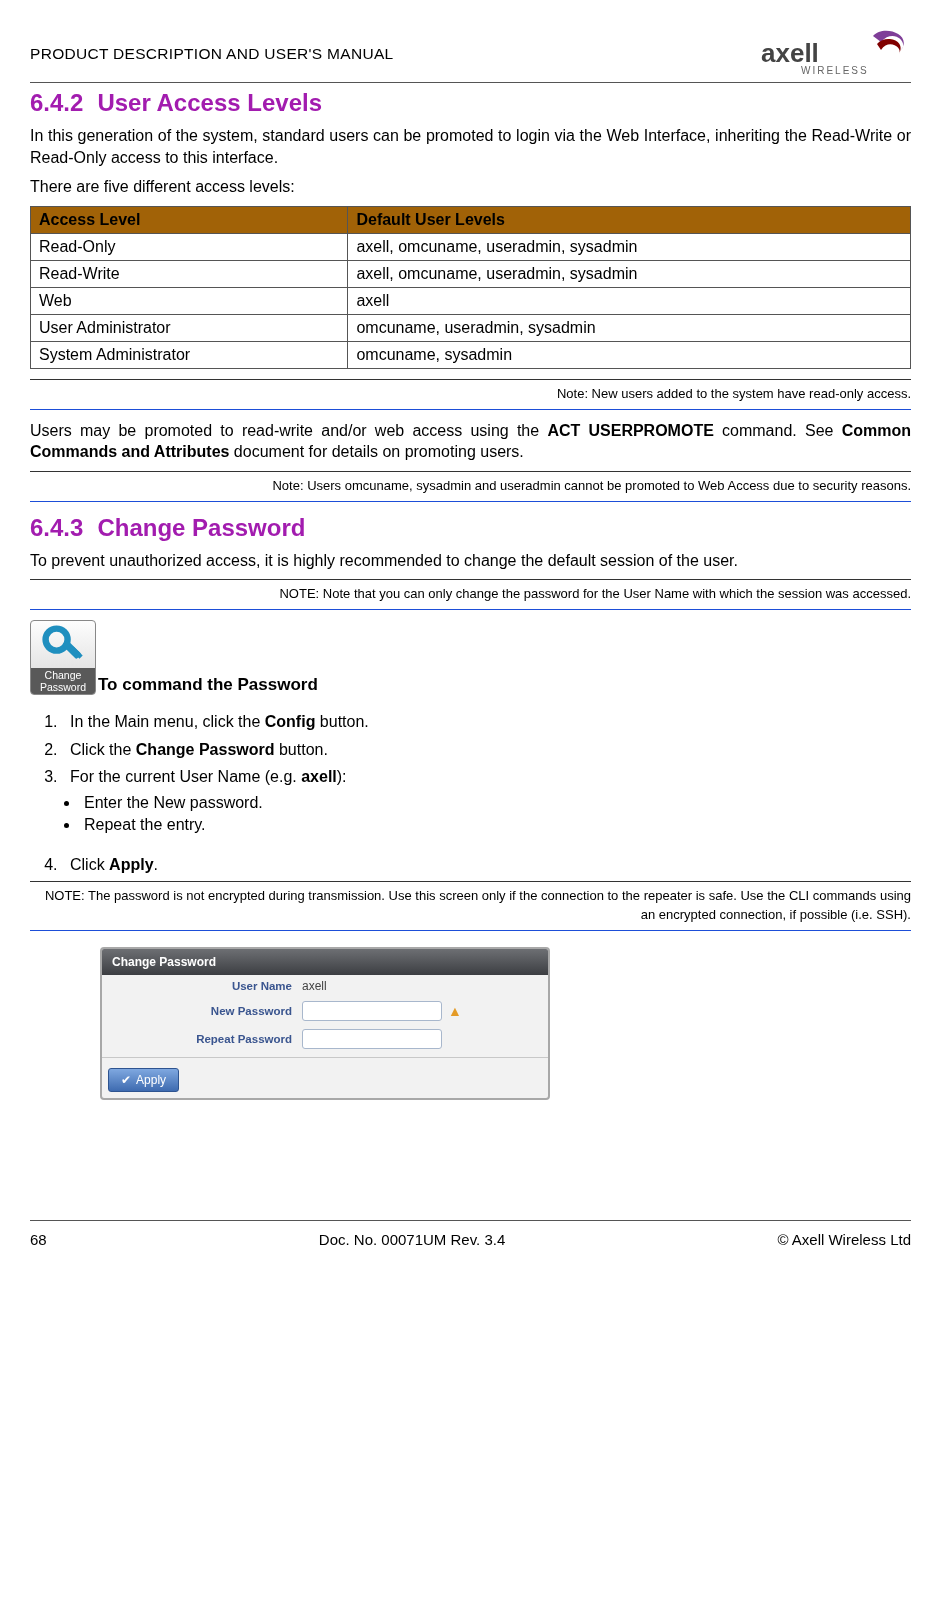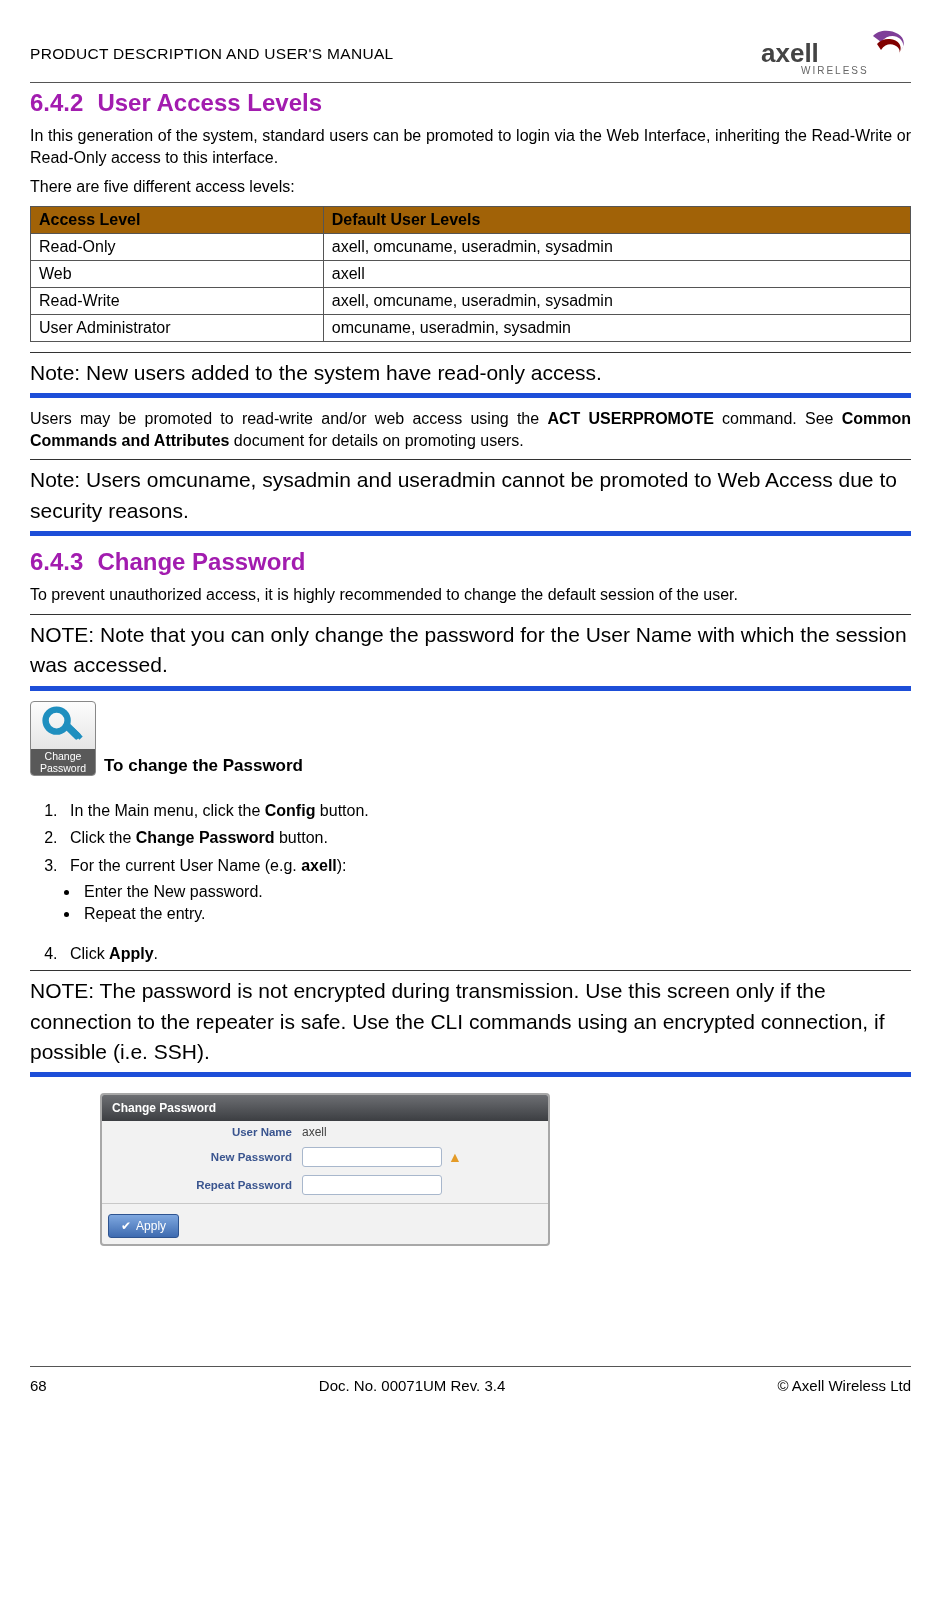--- a/index.html
+++ b/index.html
@@ -57,27 +57,27 @@
       font-weight: bold;
       font-family: Arial, Verdana, sans-serif;
     }
     table.access td { 
       padding: 4px 8px; 
       border: 1px solid #555; 
       text-align: left;
     }
     .note { 
       font-family: Arial, sans-serif; 
-      font-size: 21px; 
+      font-size: 13px; 
       border-top: 1px solid #333;
-      border-bottom: 5px solid #1d4ed8;
+      border-bottom: 1px solid #1d4ed8;
       padding: 5px 0;
       margin-bottom: 10px;
       line-height: 1.45;
-      text-align: left;
+      text-align: right;
     }
     .icon-key-wrap { 
       display: inline-block; 
       vertical-align: bottom;
       border: 1px solid #888;
       background: linear-gradient(#fdfdfd, #d8d8d8);
       border-radius: 4px;
       width: 66px;
       text-align: center;
       padding-top: 3px;
@@ -86,21 +86,21 @@
     .icon-key-label { 
       font-size: 10.5px; 
       color: #fff; 
       background:#595959; 
       display:block; 
       padding:1px 0;
       border-bottom-left-radius:3px;
       border-bottom-right-radius:3px;
       font-family: Arial, sans-serif;
     }
-    .icon-line { display:flex; align-items:flex-end; gap:8px; margin-top:6px; margin-bottom:24px;}
+    .icon-line { display:flex; align-items:flex-end; gap:2px; margin-top:6px; margin-bottom:16px;}
     .icon-title { 
       font-family: Arial, sans-serif; 
       font-weight: bold; 
       font-size: 17px;
     }
     ol.steps { 
       list-style: decimal; 
       margin-left: 32px; 
       margin-bottom: 2px;
       text-align:left;
@@ -214,30 +214,34 @@
   <tbody>
       <tr>
     <th>Access Level</th>
     <th>Default User Levels</th>
   </tr>
   <tr>
         <td>Read-Only</td>
         <td>axell, omcuname, useradmin, sysadmin</td>
       </tr>
   <tr>
+        <td>Read-Write</td>
+        <td>axell, omcuname, useradmin, sysadmin</td>
+      </tr>
+  <tr>
         <td>Web</td>
         <td>axell</td>
       </tr>
   <tr>
-        <td>Read-Write</td>
-        <td>axell, omcuname, useradmin, sysadmin</td>
-      </tr>
-  <tr>
         <td>User Administrator</td>
         <td>omcuname, useradmin, sysadmin</td>
+      </tr>
+  <tr>
+        <td>System Administrator</td>
+        <td>omcuname, sysadmin</td>
       </tr>
 </tbody>
   </table>
 
 <div class="note">Note: New users added to the system have read-only access.</div>
 
 <p class="body">
   <span>Users may be promoted to read-write and/or web access using the </span><b>ACT USERPROMOTE</b><span> command. See </span><b>Common Commands and Attributes</b><span> document for details on promoting users.</span>
 </p>
 
@@ -253,21 +257,21 @@
 <div class="icon-line">
   <span class="icon-key-wrap">
     <svg class="icon-key-svg" viewBox="0 0 48 48">
       <circle cx="17" cy="17" r="12" fill="none" stroke="#1F8FBF" stroke-width="7"></circle>
       <rect x="23" y="23" width="8" height="22" rx="2" fill="#1F8FBF" transform="rotate(-45 23 23)"></rect>
       <rect x="32" y="28" width="5" height="9" fill="#1F8FBF" transform="rotate(-45 32 28)"></rect>
       <rect x="37" y="33" width="5" height="7" fill="#1F8FBF" transform="rotate(-45 37 33)"></rect>
     </svg>
     <span class="icon-key-label"><span>Change</span><br><span>Password</span></span>
   </span>
-  <span class="icon-title">To change the Password</span>
+  <span class="icon-title">To command the Password</span>
 </div>
 
 <ol class="steps">
   <li><span>In the Main menu, click the </span><b>Config</b><span> button.</span></li>
   <li><span>Click the </span><b>Change Password</b><span> button.</span></li>
   <li><span>For the current User Name (e.g. </span><b>axell</b><span>):</span></li>
 </ol>
 <ul class="bullets">
   <li>Enter the New password.</li>
   <li>Repeat the entry.</li>

